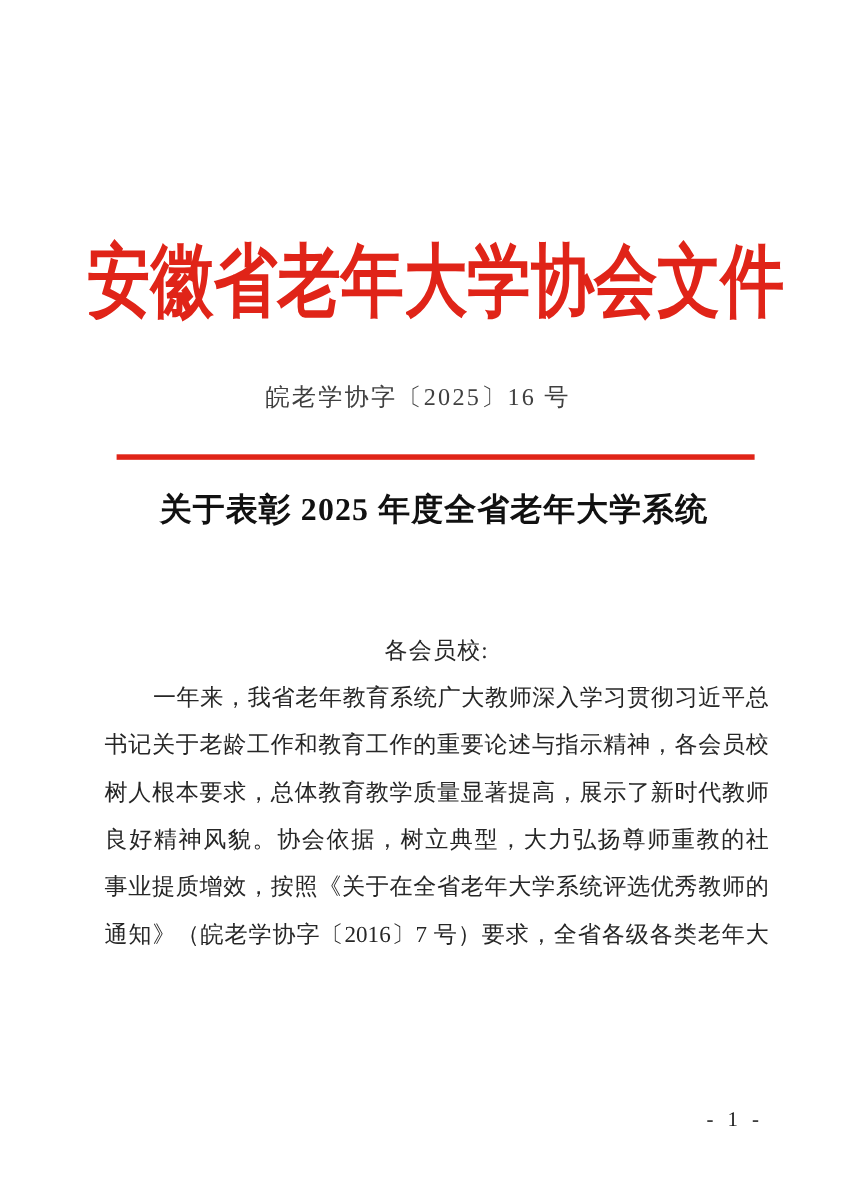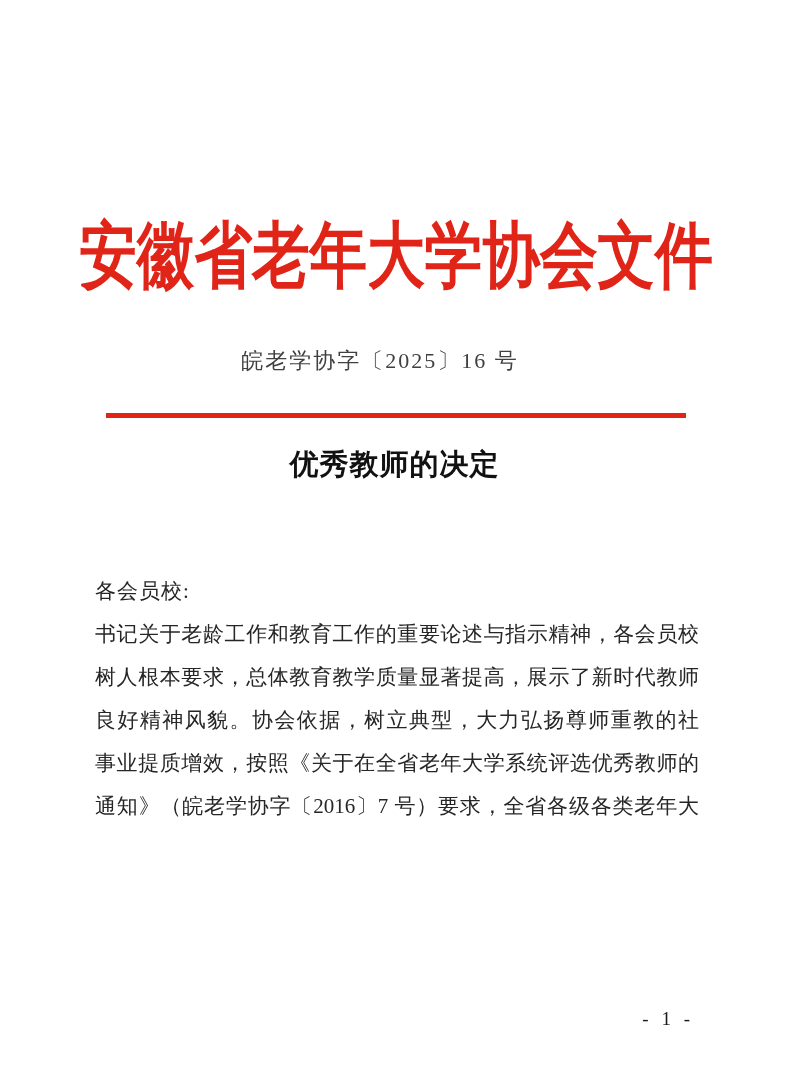--- a/index.html
+++ b/index.html
@@ -80,21 +80,21 @@
     position: absolute;
     top: 566px;
     left: 95px;
     width: 604px;
     font-size: 21px;
     color: var(--ink);
   }
   .salutation {
     height: 43px;
     line-height: 43px;
-    text-align: left;
+    text-align: center;
     letter-spacing: 1px;
   }
   .body-line {
     height: 43px;
     line-height: 43px;
     text-align: justify;
     text-align-last: justify;
     text-justify: inter-character;
   }
   .body-line.indent {
@@ -118,25 +118,26 @@
 
   <div class="letterhead">
     <span class="squeeze">安徽省老年大学协会文件</span>
   </div>
 
   <div class="doc-number">皖老学协字〔2025〕16 号</div>
 
   <div class="red-rule"></div>
 
   <div class="doc-title">
-    <div>优秀教师的决定</div>
+    <div>关于表彰 2025 年度全省老年大学系统</div>
   </div>
 
   <div class="body-block">
     <div class="salutation">各会员校:</div>
+    <div class="body-line indent">一年来，我省老年教育系统广大教师深入学习贯彻习近平总</div>
     <div class="body-line">书记关于老龄工作和教育工作的重要论述与指示精神，各会员校</div>
     <div class="body-line">树人根本要求，总体教育教学质量显著提高，展示了新时代教师</div>
     <div class="body-line">良好精神风貌。协会依据，树立典型，大力弘扬尊师重教的社</div>
     <div class="body-line">事业提质增效，按照《关于在全省老年大学系统评选优秀教师的</div>
     <div class="body-line">通知》（皖老学协字〔2016〕7 号）要求，全省各级各类老年大</div>
   </div>
 
   <div class="page-number">- 1 -</div>
 
 </div>

